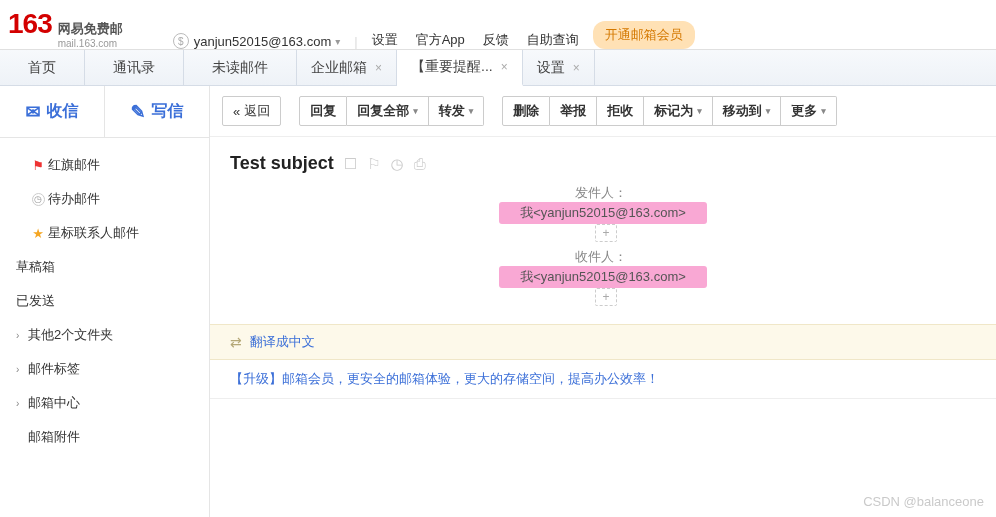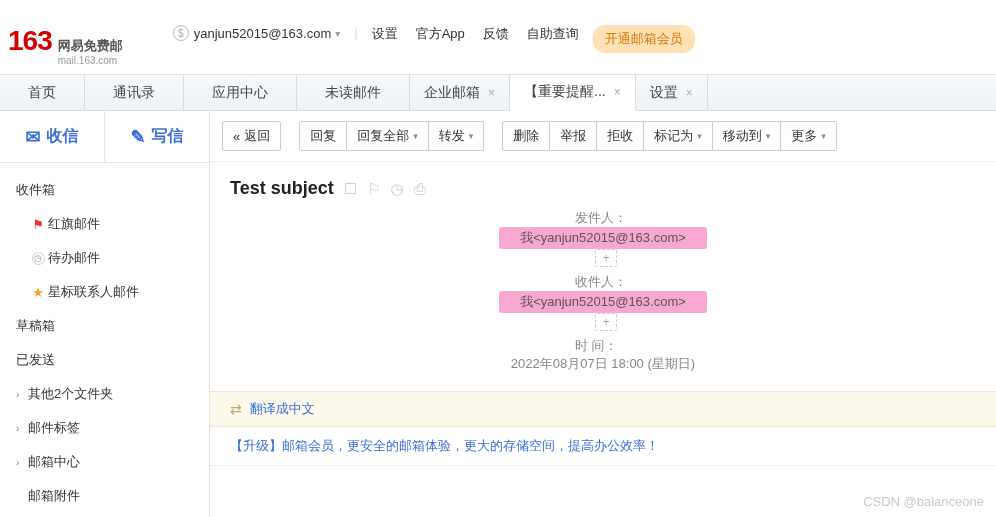--- a/index.html
+++ b/index.html
@@ -1,18 +1,18 @@
 <!DOCTYPE html>
 <html><head>
   <meta charset="utf-8">
   <style>
     * { margin: 0; padding: 0; box-sizing: border-box; font-family: "Microsoft YaHei", Arial, sans-serif; }
     body { width: 996px; height: 517px; overflow: hidden; background: #fff; font-size: 13px; color: #333; }
     
-    .header { display: flex; align-items: flex-start; height: 50px; padding: 0 8px; border-bottom: 1px solid #e0e0e0; margin-top: 25px; }
+    .header { display: flex; align-items: flex-end; height: 50px; padding: 0 8px; border-bottom: 1px solid #e0e0e0; }
     .logo { display: flex; align-items: baseline; margin-right: 50px; }
     .logo-163 { font-size: 28px; font-weight: bold; color: #d30000; letter-spacing: -1px; }
     .logo-text { margin-left: 6px; }
     .logo-cn { font-size: 13px; color: #555; font-weight: bold;}
     .logo-en { font-size: 10px; color: #999; }
     .user-email { display: flex; align-items: center; color: #333; cursor: pointer; }
     .user-email .coin { width: 16px; height: 16px; border: 1px solid #bbb; border-radius: 50%; margin-right: 5px; display: inline-flex; align-items: center; justify-content: center; font-size: 10px; color: #aaa; }
     .user-email .chev { margin-left: 4px; font-size: 10px; color: #999; }
     .header-sep { color: #ddd; margin: 0 14px; }
     .header-link { color: #333; cursor: pointer; }
@@ -38,21 +38,21 @@
     .folder.sub { padding-left: 28px; }
     .flag-ic { color: #e33; }
     .clock-ic { color: #999; border: 1px solid #ccc; border-radius: 50%; width: 13px; height: 13px; font-size: 9px; display: inline-flex; align-items: center; justify-content: center; }
     .star-ic { color: #f5a623; }
     
     .content { flex: 1; display: flex; flex-direction: column; min-width: 0; }
     .toolbar { display: flex; align-items: center; padding: 10px 12px; gap: 6px; border-bottom: 1px solid #eee; flex-wrap: nowrap; }
     .tbtn { border: 1px solid #ccc; background: #fff; padding: 5px 10px; font-size: 13px; cursor: pointer; display: flex; align-items: center; white-space: nowrap; border-radius: 2px; }
     .tbtn .chev { margin-left: 4px; font-size: 9px; color: #888; }
     .tbtn-group { display: flex; }
-    .tbtn-group .tbtn { border-radius: 0; }
+    .tbtn-group .tbtn { border-radius: 0; font-weight: bold; }
     .tbtn-group .tbtn:first-child { border-radius: 2px 0 0 2px; }
     .tbtn-group .tbtn:last-child { border-radius: 0 2px 2px 0; border-left: none; }
     .tbtn-group .tbtn + .tbtn { border-left: none; }
     .tgap { width: 6px; }
     
     .msg-header { padding: 16px 20px 12px; }
     .subject-row { display: flex; align-items: center; gap: 10px; margin-bottom: 10px; }
     .subject { font-size: 18px; font-weight: bold; color: #222; }
     .subj-ic { color: #ccc; font-size: 15px; cursor: pointer; }
     .meta-row { display: flex; align-items: center; margin: 6px 0; font-size: 13px; color: #888; flex-direction: column; }
@@ -99,23 +99,20 @@
 </div>
 
 <div class="tabs">
   <div class="tab">
       <span>首页</span>
     </div>
   <div class="tab">
       <span>通讯录</span>
     </div>
   <div class="tab">
-      <span>应用中心</span>
-    </div>
-  <div class="tab">
       <span>未读邮件</span>
     </div>
   <div class="tab narrow">
       <span>企业邮箱</span>
       <span class="close">×</span>
     </div>
   <div class="tab narrow active">
       <span>【重要提醒...</span>
       <span class="close">×</span>
     </div>
@@ -131,23 +128,20 @@
       <div class="compose-btn">
           <span class="ic">✉</span>
           <span>收信</span>
         </div>
       <div class="compose-btn">
           <span class="ic">✎</span>
           <span>写信</span>
         </div>
     </div>
     <div class="folder-list">
-      <div class="folder">
-          <span>收件箱</span>
-        </div>
       <div class="folder sub">
           <span class="ic flag-ic">⚑</span>
           <span>红旗邮件</span>
         </div>
       <div class="folder sub">
           <span class="ic">
             <span class="clock-ic">◷</span>
           </span>
           <span>待办邮件</span>
         </div>
@@ -237,24 +231,20 @@
       <div class="meta-row">
         <span class="meta-label tight">发件人：</span>
         <span class="contact-chip">我&lt;yanjun52015@163.com&gt;</span>
         <span class="add-chip">+</span>
       </div>
       <div class="meta-row">
         <span class="meta-label tight">收件人：</span>
         <span class="contact-chip">我&lt;yanjun52015@163.com&gt;</span>
         <span class="add-chip">+</span>
       </div>
-      <div class="meta-row">
-        <span class="meta-label tight">时   间：</span>
-        <span>2022年08月07日 18:00 (星期日)</span>
-      </div>
     </div>
 
     <div class="translate-bar">
       <span class="translate-ic">⇄</span>
       <span class="translate-link">翻译成中文</span>
     </div>
 
     <div class="promo-bar">【升级】邮箱会员，更安全的邮箱体验，更大的存储空间，提高办公效率！</div>
 
   </div>

